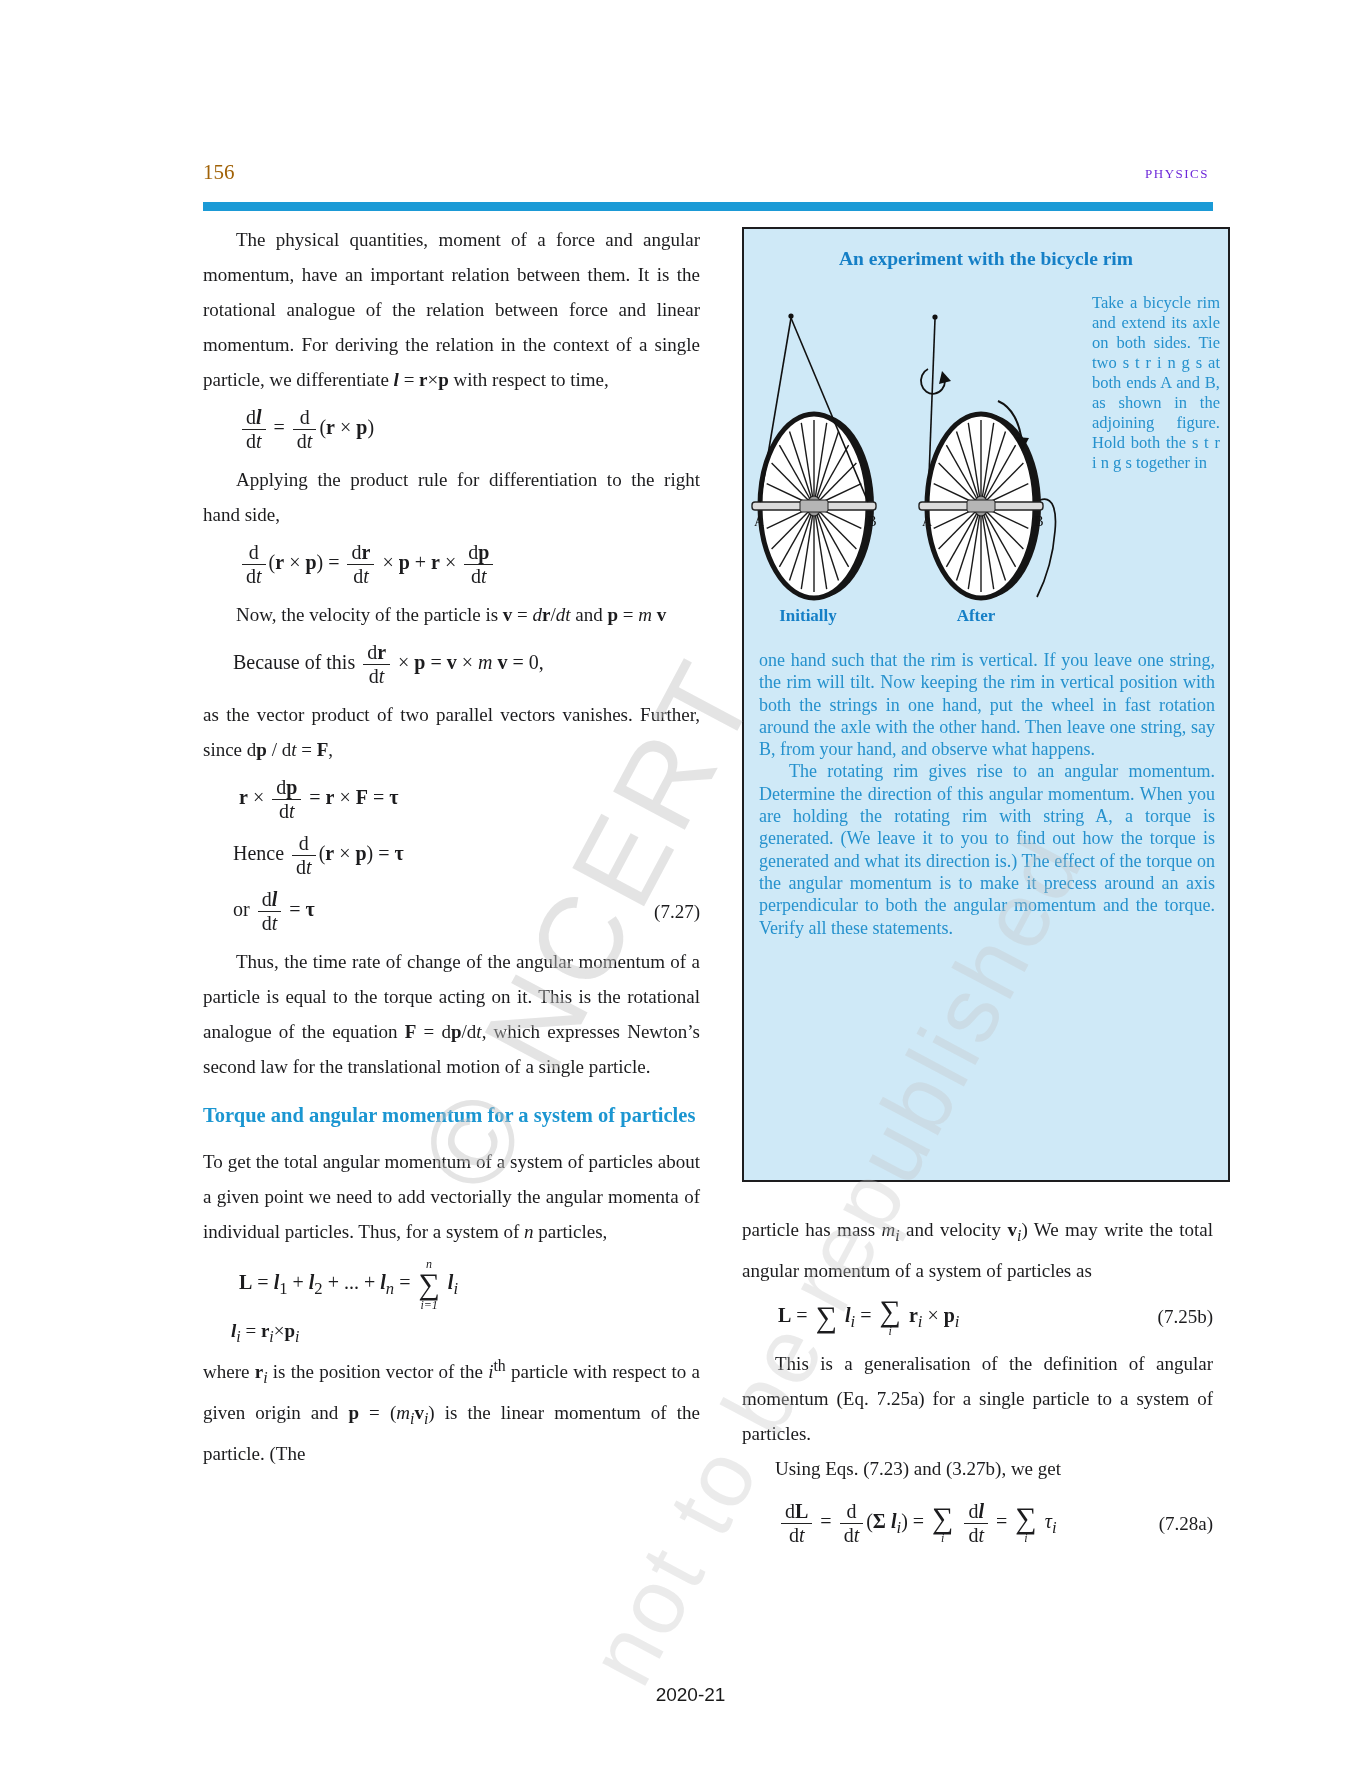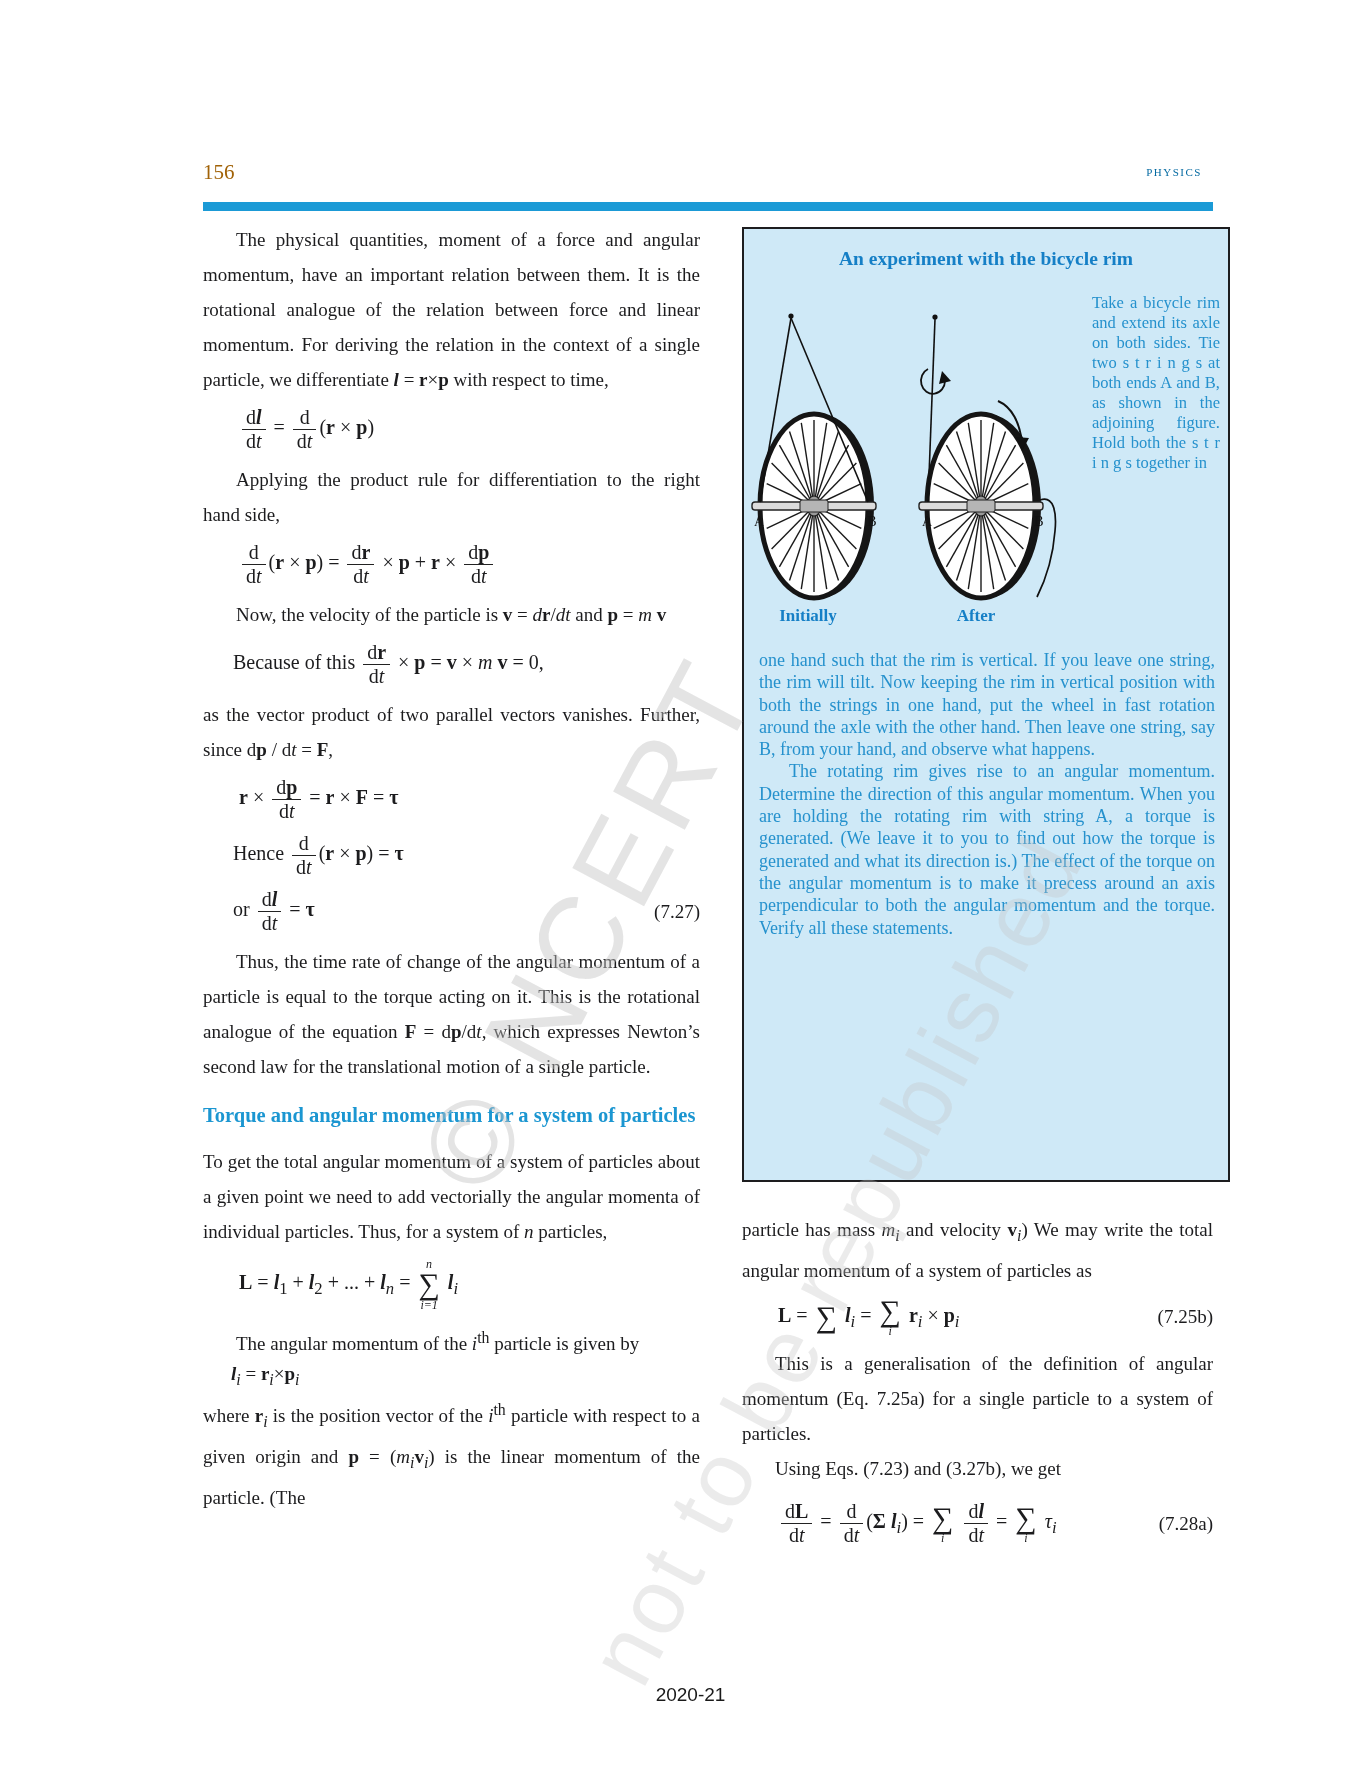--- a/index.html
+++ b/index.html
@@ -1,20 +1,20 @@
 <!DOCTYPE html>
 <html><head>
 <meta charset="utf-8">
 <style>
   html,body{margin:0;padding:0;background:#ffffff;}
   #page{position:relative;width:1369px;height:1765px;background:#ffffff;overflow:hidden;
         font-family:"Liberation Serif","DejaVu Serif",serif;color:#1c1c1e;}
   
   .pagenum{position:absolute;left:203px;top:160px;font-size:21px;color:#a16207;}
-  .header-title{position:absolute;right:167px;top:166px;font-size:11px;letter-spacing:1.5px;color:#0369a1;}
+  .header-title{position:absolute;right:160px;top:166px;font-size:13px;letter-spacing:1.5px;color:#6d28d9;}
   .rule{position:absolute;left:203px;top:202px;width:1010px;height:9px;background:#1b9ad6;}
   
   .lcol{position:absolute;left:203px;top:222px;width:497px;}
   .rcol{position:absolute;left:742px;top:227px;width:471px;}
   .para{font-size:19px;line-height:35px;text-align:justify;margin:0;}
   .ind{text-indent:33px;}
   .eqrow{position:relative;font-size:20px;line-height:1.2;margin:9px 0 9px 36px;}
   .eqrow.small{font-size:19px;}
   .eqlabel{position:absolute;right:-0px;top:50%;transform:translateY(-50%);font-size:19px;color:#1c1c1e;}
   .frac{display:inline-block;vertical-align:middle;text-align:center;margin:0 3px;}
@@ -68,21 +68,20 @@
       <span class="eqlabel">(7.27)</span>
     </div>
     <p class="para ind">Thus, the time rate of change of the angular momentum of a particle is equal to the torque acting on it. This is the rotational analogue of the equation <b>F</b> = d<b>p</b>/d<i>t</i>, which expresses Newton’s second law for the translational motion of a single particle.</p>
     <div class="secheading">Torque and angular momentum for a system of particles</div>
     <p class="para">To get the total angular momentum of a system of particles about a given point we need to add vectorially the angular momenta of individual particles. Thus, for a system of <i>n</i> particles,</p>
     <div class="eqrow"><b>L</b> = <b><i>l</i></b><sub>1</sub> + <b><i>l</i></b><sub>2</sub> + ... + <b><i>l</i></b><sub><i>n</i></sub> = <span class="sum">
           <span class="st"><i>n</i></span>
           <span class="ss">∑</span>
           <span class="sb"><i>i</i>=1</span>
         </span> <b><i>l</i></b><sub><i>i</i></sub></div>
-    <p class="para ind">The angular momentum of the <i>i</i><sup>th</sup> particle is given by</p>
     <div class="eqrow small" style="margin:2px 0 2px 28px"><b><i>l</i></b><sub><i>i</i></sub> = <b>r</b><sub><i>i</i></sub>×<b>p</b><sub><i>i</i></sub></div>
     <p class="para">where <b>r</b><sub><i>i</i></sub> is the position vector of the <i>i</i><sup>th</sup> particle with respect to a given origin and <b>p</b> = (<i>m</i><sub><i>i</i></sub><b>v</b><sub><i>i</i></sub>) is the linear momentum of the particle. (The</p>
   </div>
 
   <div class="rcol">
 
     <div class="expbox">
       <div class="boxtitle">An experiment with the bicycle rim</div>
 
       <svg class="figsvg" width="340" height="345" viewBox="0 0 340 345">

